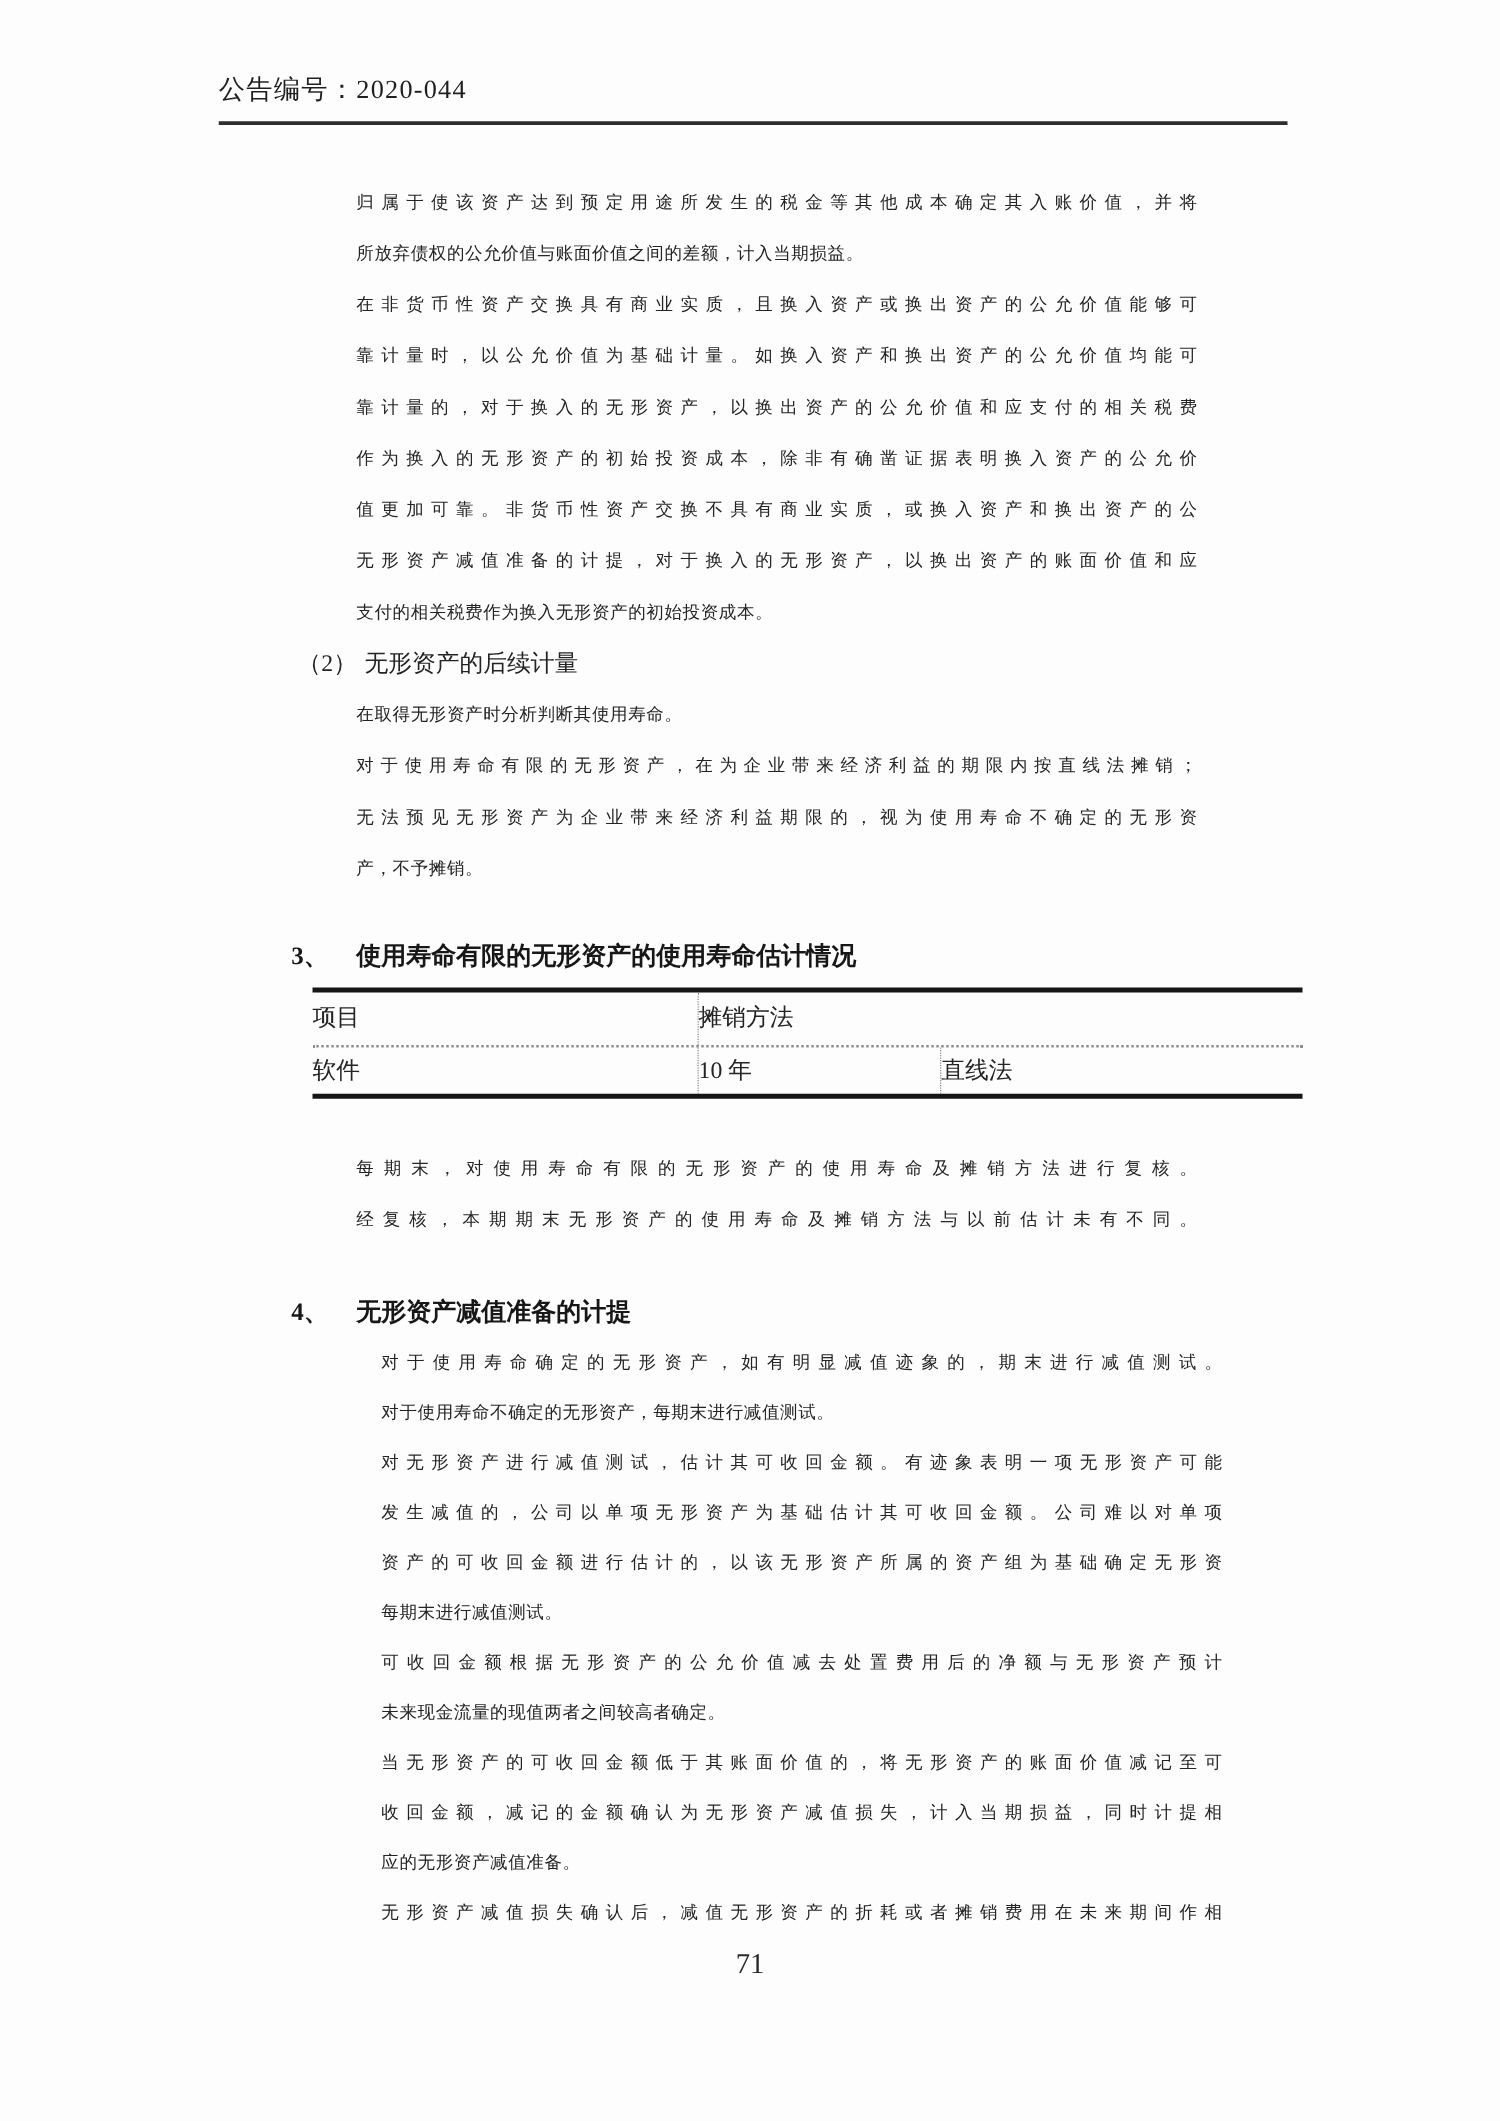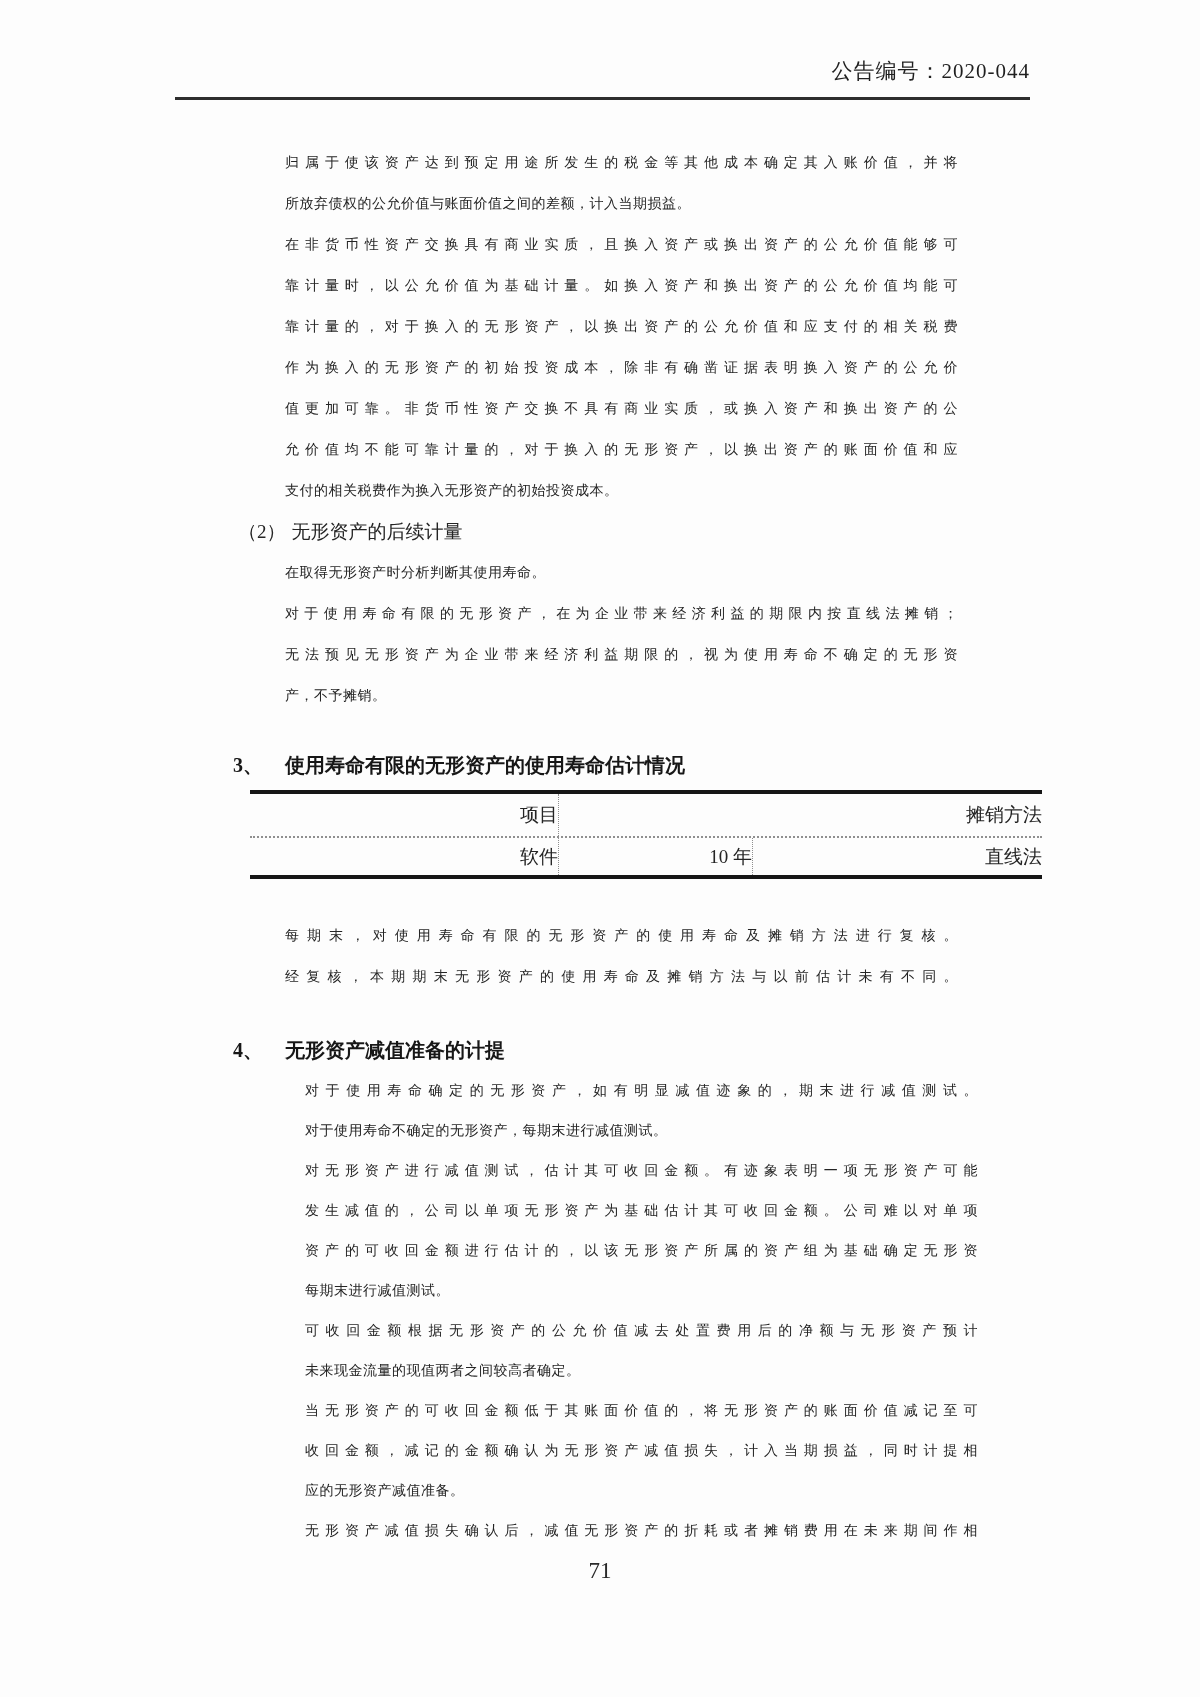--- a/index.html
+++ b/index.html
@@ -5,21 +5,21 @@
   html,body { margin:0; padding:0; background:#ffffff; }
   .page {
     position:relative; width:1200px; height:1697px;
     background:#fdfdfd; overflow:hidden;
     font-family:"Liberation Serif","DejaVu Serif",serif;
     color:#222;
   }
 
   .header-row {
     padding-top:56px; margin:0 170px 11px 175px;
-    text-align:right; font-size:21px; line-height:30px;
+    font-size:21px; line-height:30px;
     letter-spacing:1px; color:#1f1f1f;
   }
   .header-rule {
     margin:10px 170px 0 175px; height:0;
     border-top:3px solid #2e2e2e;
   }
 
   .content { margin-top:42px; }
 
   .pline {
@@ -46,21 +46,21 @@
   .sec4 { margin-top:38px; }
 
   .tbl {
     margin-left:250px; width:792px; margin-top:10px;
     border-top:4px solid #161616; border-bottom:4px solid #161616;
     font-size:19px; color:#242424;
   }
   .trow { display:flex; }
   .trow.head { height:42px; line-height:42px; border-bottom:2px dotted #8f8f8f; }
   .trow.data { height:37px; line-height:37px; }
-  .td { text-align:right; box-sizing:border-box; }
+  .td { text-align:left; box-sizing:border-box; }
   .td.c1 { width:39%; border-right:1px dotted #8f8f8f; }
   .td.c2 { width:24.5%; border-right:1px dotted #8f8f8f; }
   .td.c3 { flex:1; }
 
   .review { margin-top:36px; }
   .p4 { margin-top:6px;margin-left:20px; }
   .p4 .pline { line-height:40px; }
 
   .pagenum {
     margin-top:6px; text-align:center;
@@ -80,21 +80,21 @@
   <div class="content">
 
     <div class="intro">
       <div class="pline fill">归属于使该资产达到预定用途所发生的税金等其他成本确定其入账价值，并将</div>
         <div class="pline">所放弃债权的公允价值与账面价值之间的差额，计入当期损益。</div>
         <div class="pline fill">在非货币性资产交换具有商业实质，且换入资产或换出资产的公允价值能够可</div>
         <div class="pline fill">靠计量时，以公允价值为基础计量。如换入资产和换出资产的公允价值均能可</div>
         <div class="pline fill">靠计量的，对于换入的无形资产，以换出资产的公允价值和应支付的相关税费</div>
         <div class="pline fill">作为换入的无形资产的初始投资成本，除非有确凿证据表明换入资产的公允价</div>
         <div class="pline fill">值更加可靠。非货币性资产交换不具有商业实质，或换入资产和换出资产的公</div>
-        <div class="pline fill">允价值均不能可靠计量的，对于换入的无形资产，以换出资产的账面价值和应</div>
+        <div class="pline fill">无形资产减值准备的计提，对于换入的无形资产，以换出资产的账面价值和应</div>
         <div class="pline">支付的相关税费作为换入无形资产的初始投资成本。</div>
     </div>
 
     <div class="hang">
       <span class="hlabel">（2）</span>
       <span>无形资产的后续计量</span>
     </div>
 
     <div class="item2p">
       <div class="pline">在取得无形资产时分析判断其使用寿命。</div>

